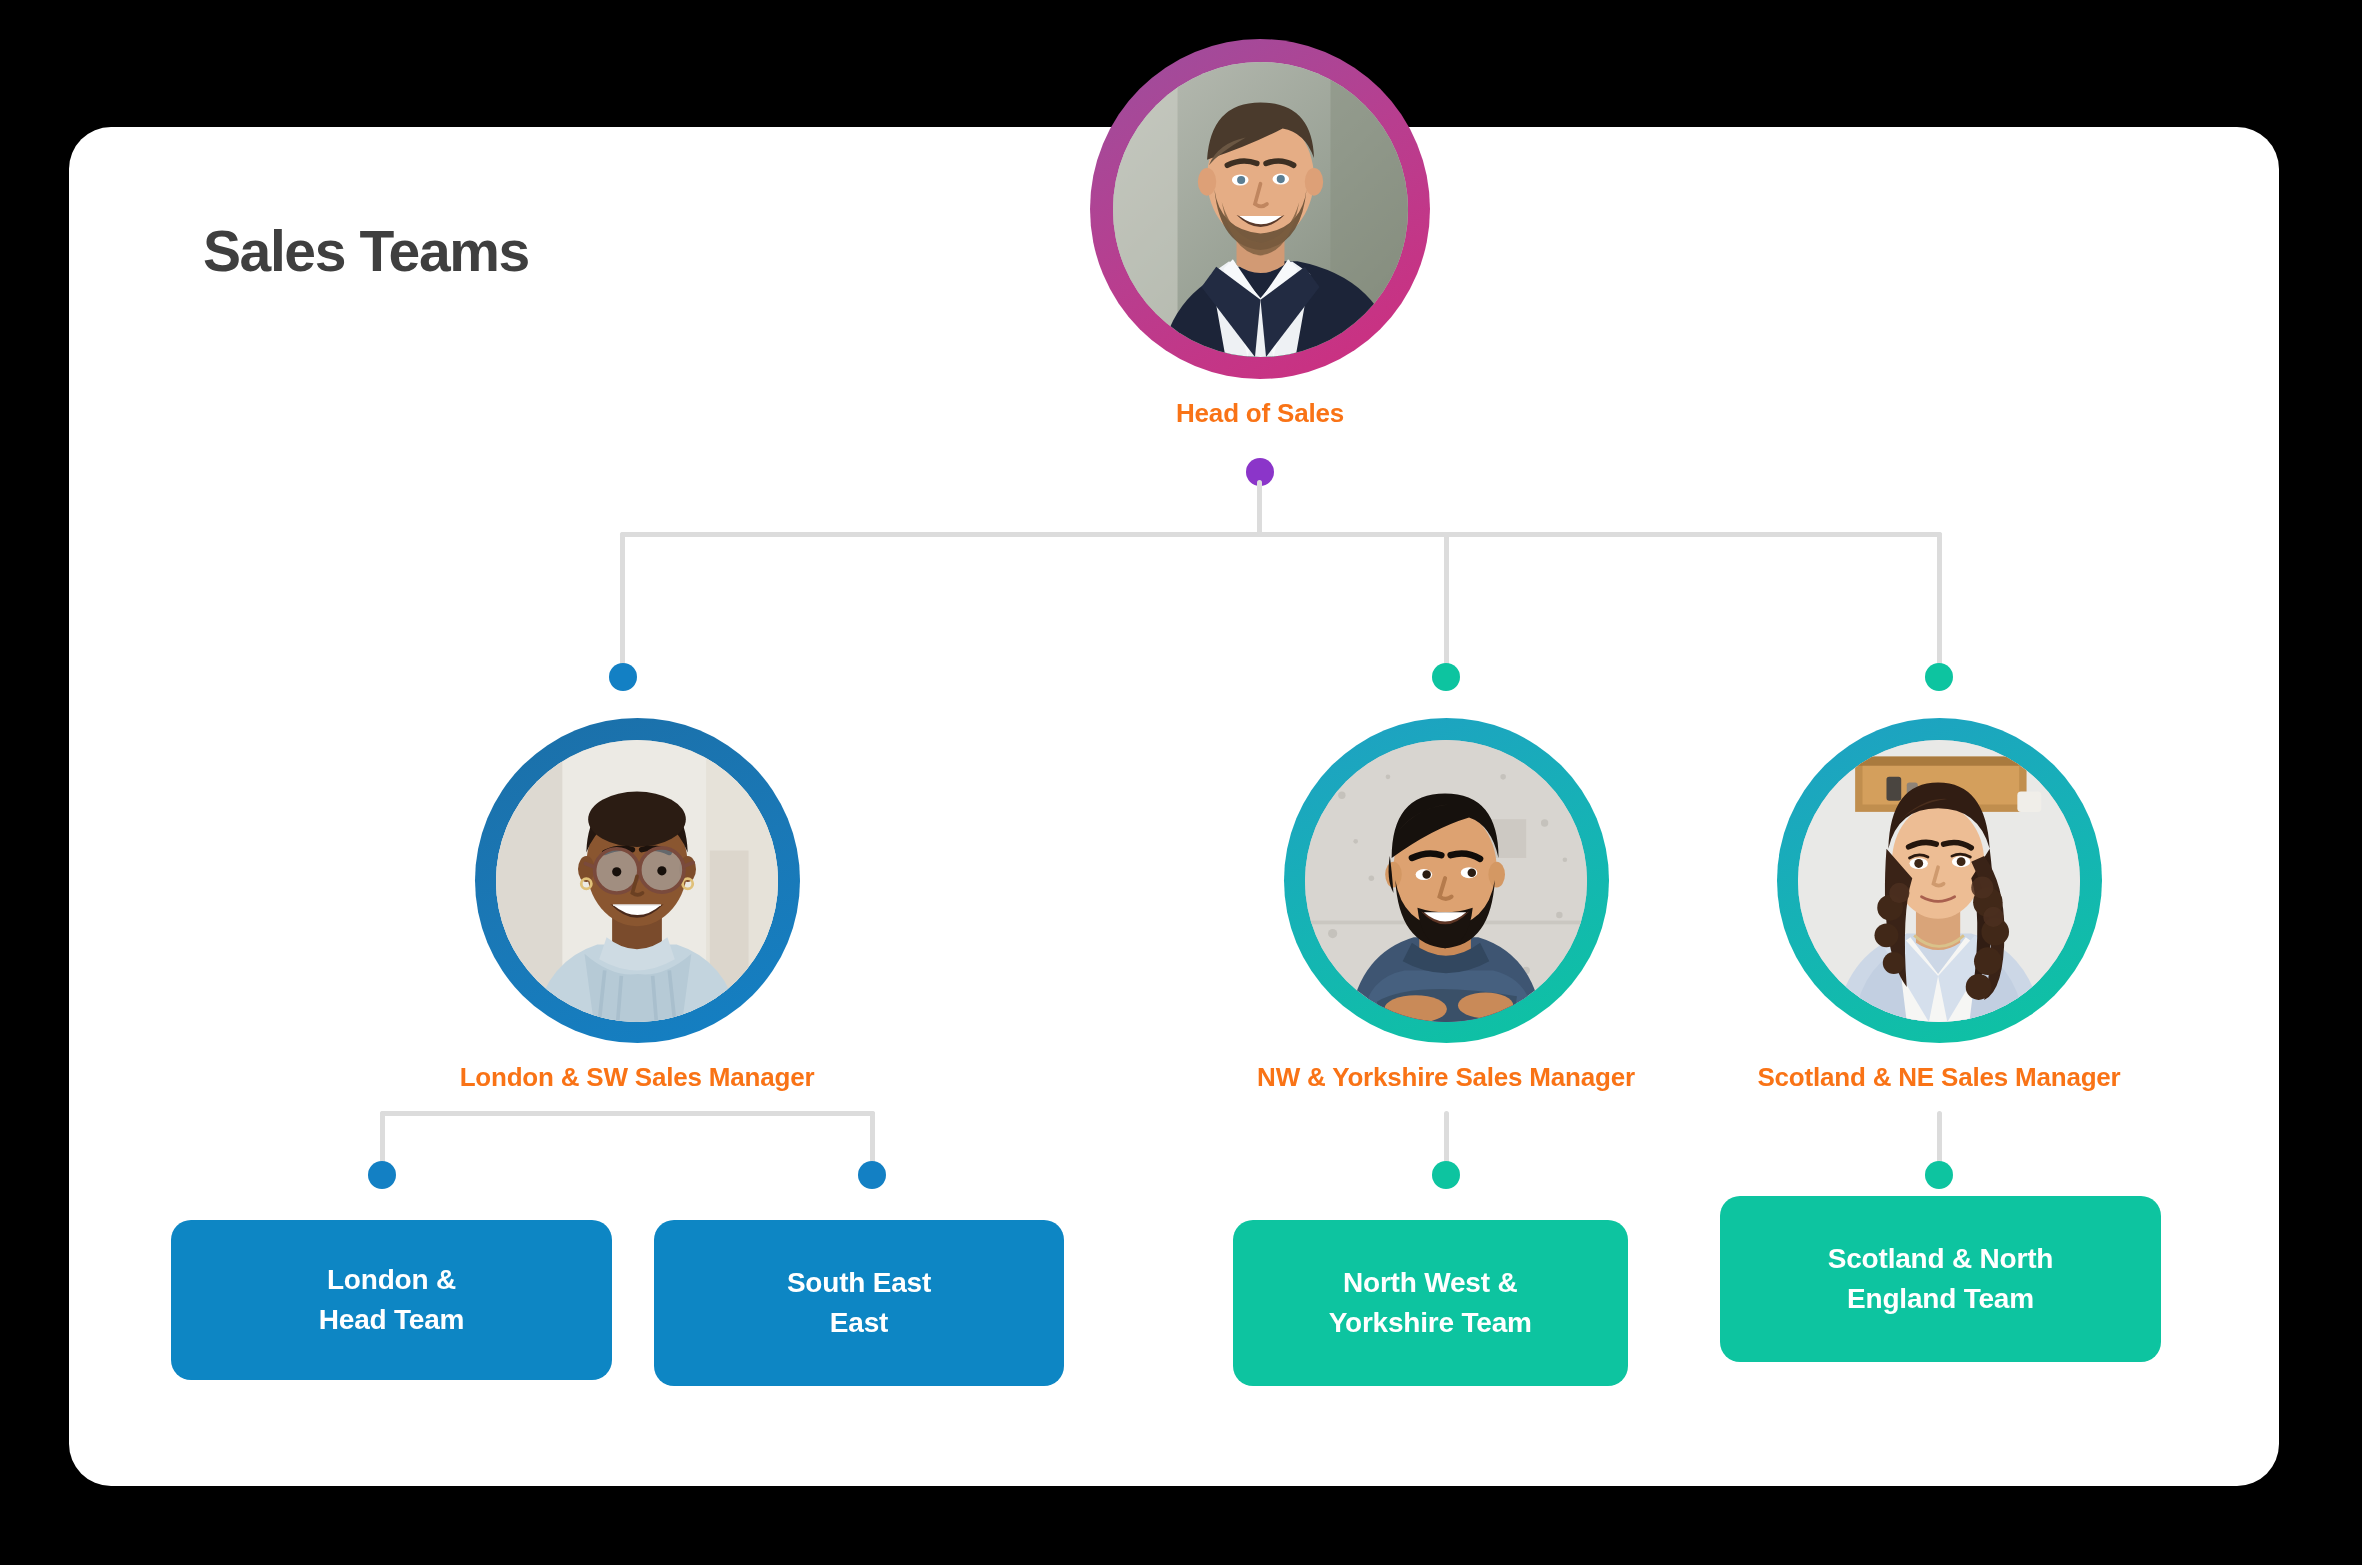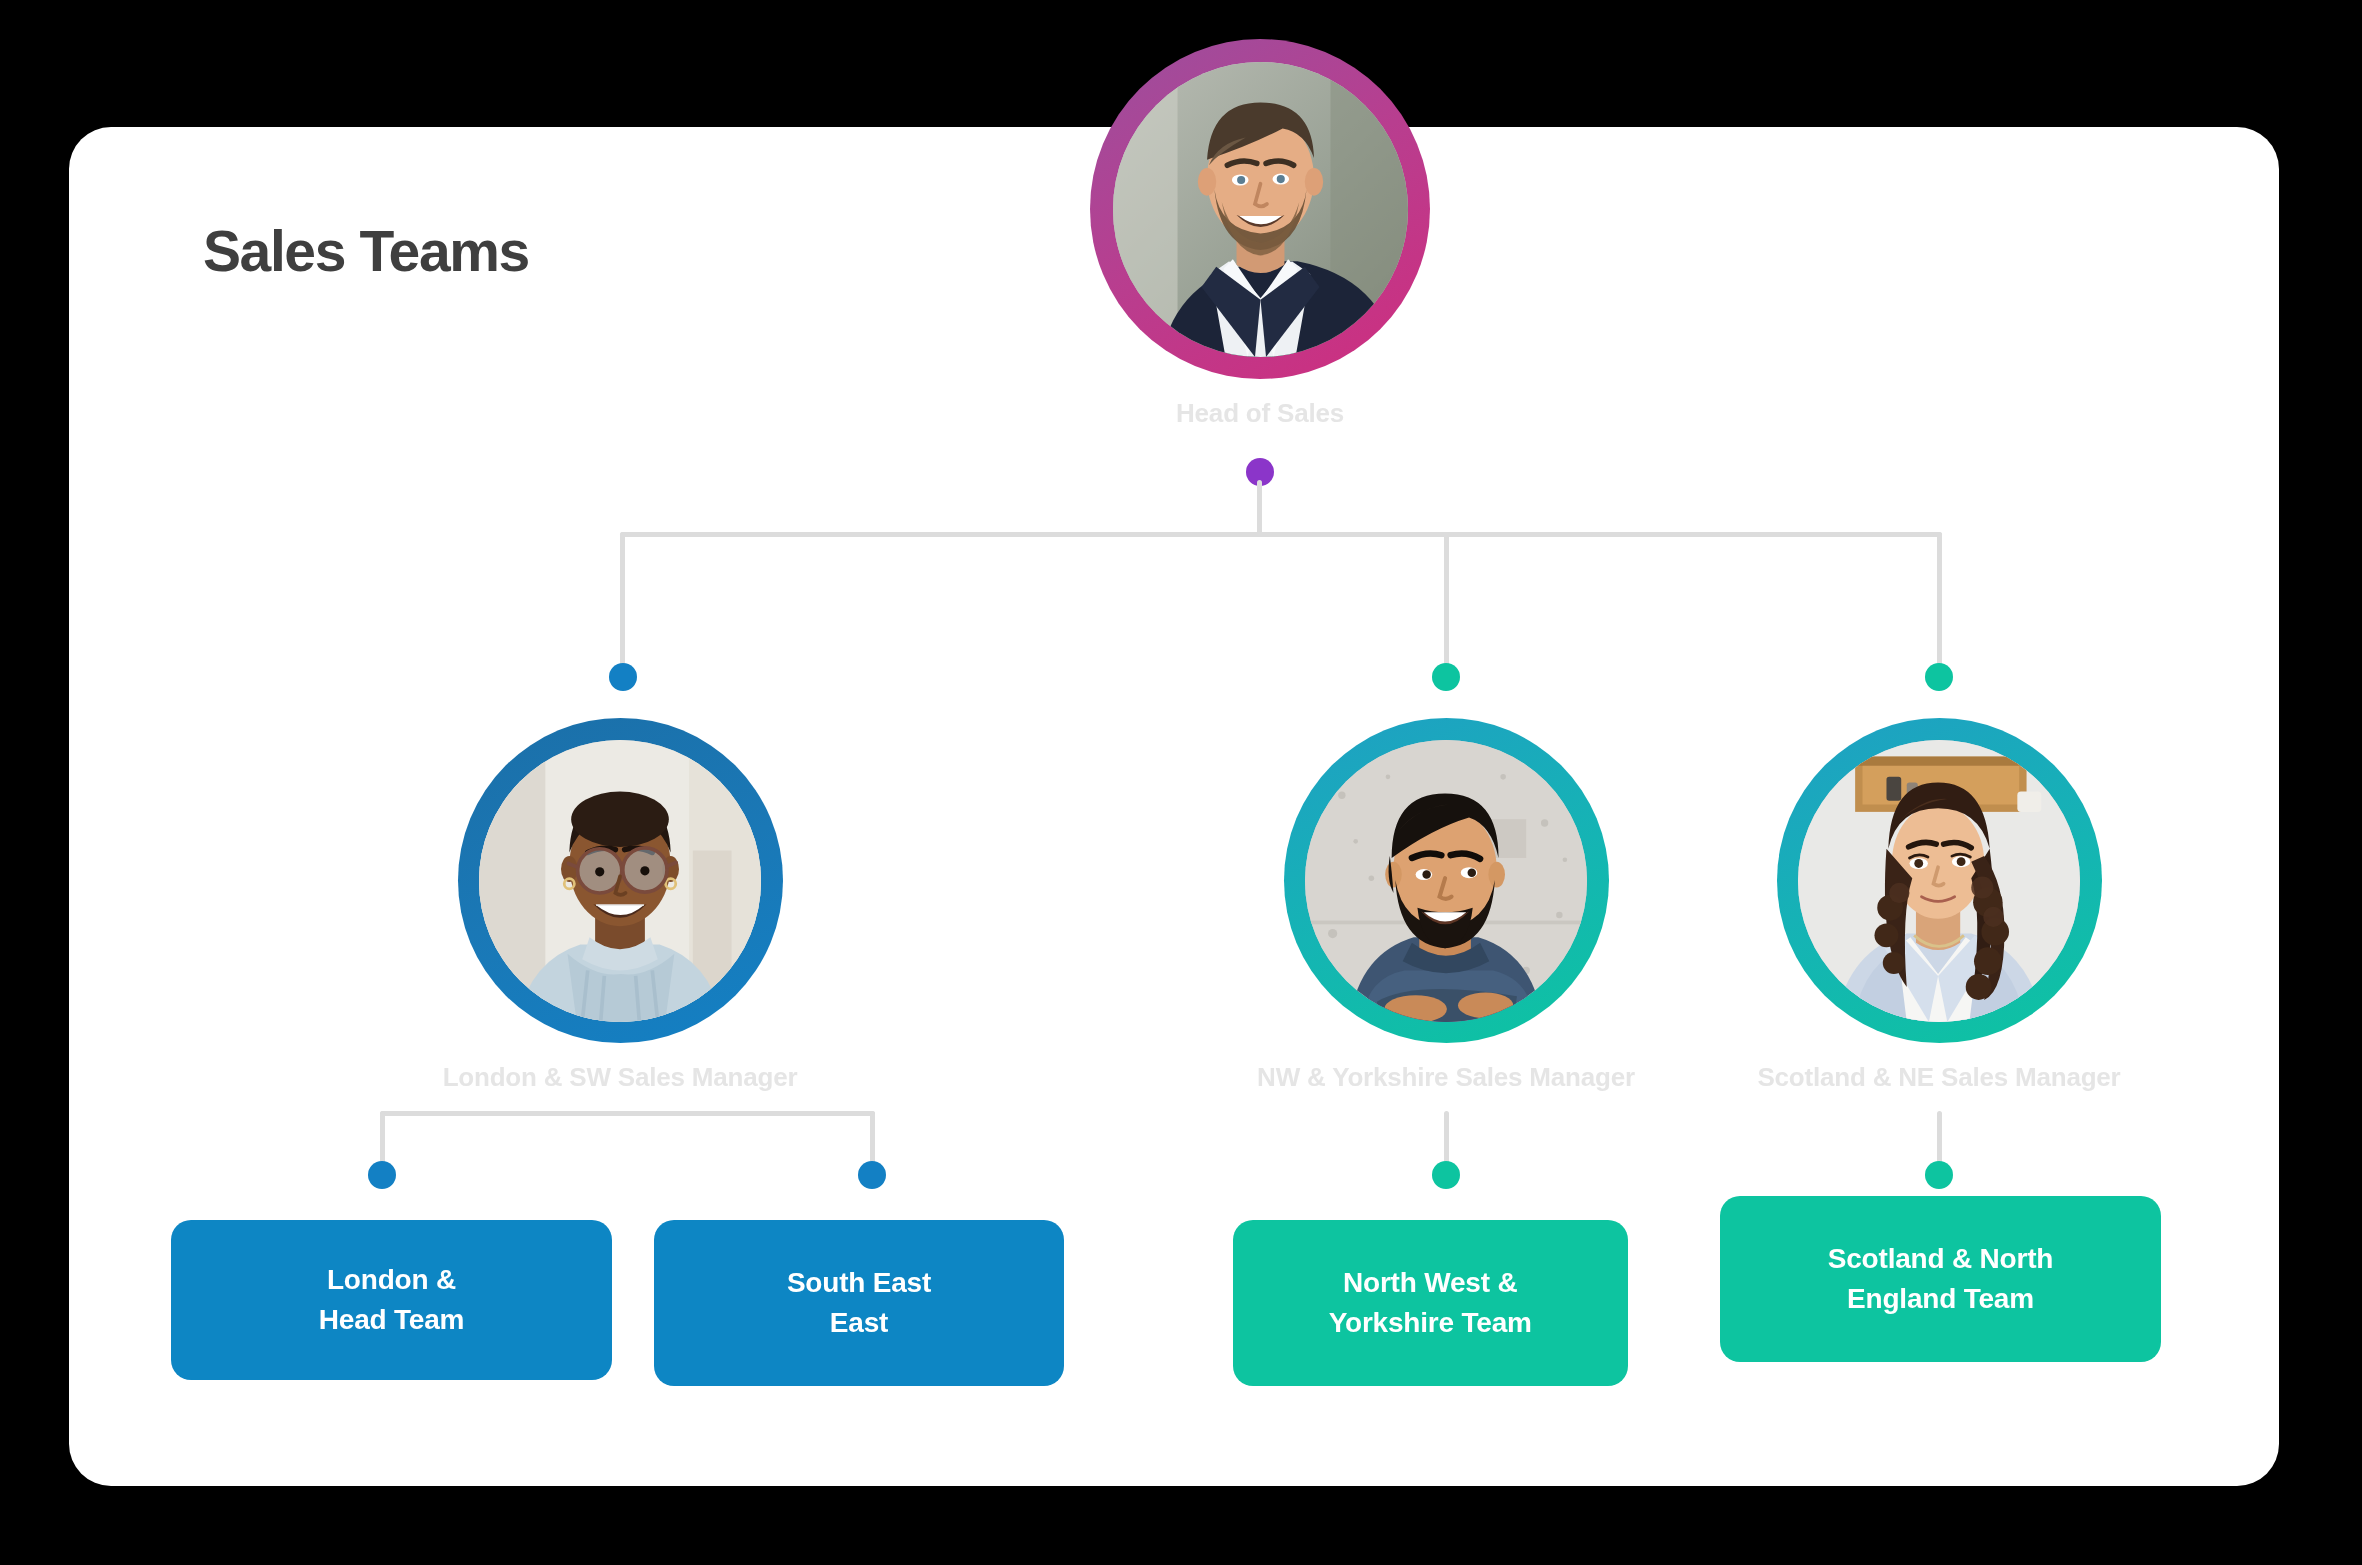--- a/index.html
+++ b/index.html
@@ -29,21 +29,21 @@
   
   .node{ position:absolute; text-align:center; }
   .ring{
     position:relative; border-radius:50%;
     display:flex; align-items:center; justify-content:center;
   }
   .ring .inner{
     border-radius:50%; overflow:hidden; position:relative; background:#cfd3d2;
   }
   .node-label{
-    margin-top:18.5px; font-size:26px; font-weight:700; color:#e5e5e5;
+    margin-top:18.5px; font-size:26px; font-weight:700; color:#f97316;
     letter-spacing:-0.2px; white-space:nowrap;
   }
 
   
   .team-box{
     position:absolute; border-radius:20px; display:flex;
     align-items:center; justify-content:center; text-align:center;
     color:#ffffff; font-size:28px; font-weight:700; line-height:1.42;
     letter-spacing:-0.2px; padding:0 16.6px;
   }
@@ -121,21 +121,21 @@
 
   <div class="hline" style="left:620px; top:532px; width:1322px;"></div>
   <div class="vline" style="left:620px; top:532px; height:148px;"></div>
   <div class="vline" style="left:1444px; top:532px; height:148px;"></div>
   <div class="vline" style="left:1937px; top:532px; height:148px;"></div>
 
   <div class="dot" style="left:609px; top:663px; background:#1380c4;"></div>
   <div class="dot" style="left:1432px; top:663px; background:#0dc4a0;"></div>
   <div class="dot" style="left:1925px; top:663px; background:#0dc4a0;"></div>
 
-  <div class="node" style="left:415px; top:718px; width:410px;">
+  <div class="node" style="left:432px; top:718px; width:410px;">
     <div class="ring" style="width:325px;height:325px;margin:0 auto;
                 background:linear-gradient(160deg,#1b6fa8 0%,#1a78b6 50%,#1380c4 100%);">
       <div class="inner" style="width:282px;height:282px;">
         <svg class="photo" viewBox="0 0 306 306" preserveAspectRatio="xMidYMid slice">
           <rect width="306" height="306" fill="#eceae4"></rect>
           <rect x="0" y="0" width="72" height="306" fill="#ddd9d1"></rect>
           <rect x="228" y="0" width="78" height="306" fill="#e6e2d9"></rect>
           <rect x="232" y="120" width="42" height="186" fill="#d7d2c6" opacity=".7"></rect>
 
           <path d="M42 306 q12-66 68-84 l86 0 q56 18 68 84 z" fill="#c3d4de"></path>

